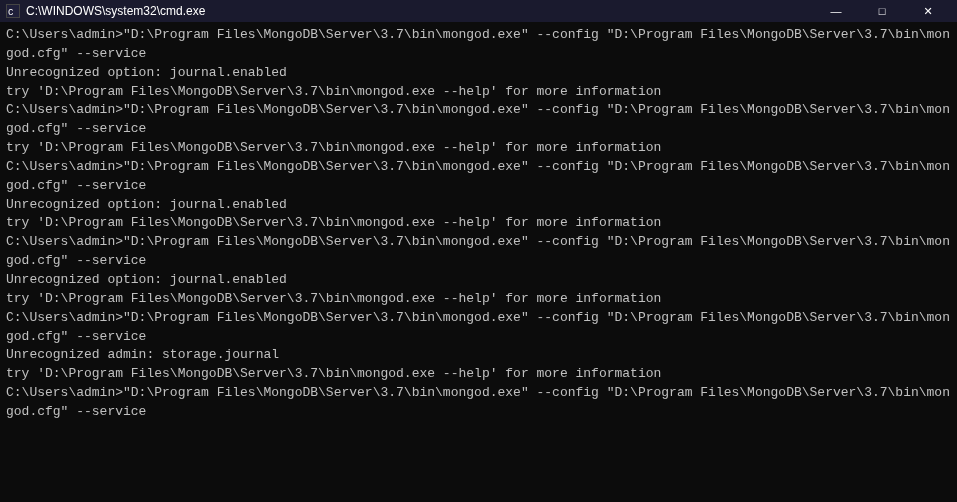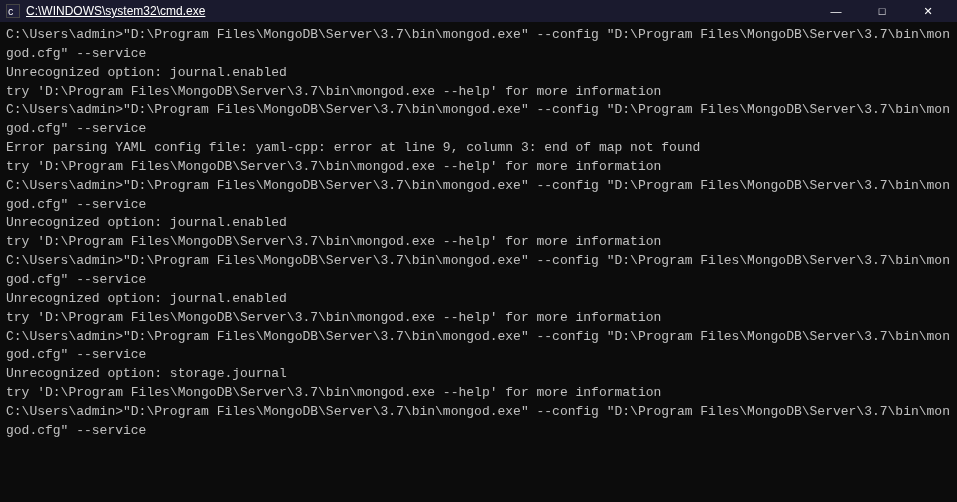--- a/index.html
+++ b/index.html
@@ -51,21 +51,20 @@
 
     .title-bar-icon svg {
       width: 12px;
       height: 12px;
     }
 
     .title-bar-title {
       color: #fff;
       font-size: 12px;
       font-family: 'Segoe UI', Arial, sans-serif;
-      text-decoration: underline;
     }
 
     .title-bar-controls {
       display: flex;
       gap: 0;
     }
 
     .title-bar-btn {
       width: 46px;
       height: 22px;
@@ -122,31 +121,30 @@
       <div class="title-bar-btn close">✕</div>
     </div>
   </div>
   <div class="console-body" id="console-body">
   <div class="console-line"></div>
       <div class="console-line">C:\Users\admin&gt;"D:\Program Files\MongoDB\Server\3.7\bin\mongod.exe" --config "D:\Program Files\MongoDB\Server\3.7\bin\mongod.cfg" --service</div>
       <div class="console-line">Unrecognized option: journal.enabled</div>
       <div class="console-line">try 'D:\Program Files\MongoDB\Server\3.7\bin\mongod.exe --help' for more information</div>
       <div class="console-line"></div>
       <div class="console-line">C:\Users\admin&gt;"D:\Program Files\MongoDB\Server\3.7\bin\mongod.exe" --config "D:\Program Files\MongoDB\Server\3.7\bin\mongod.cfg" --service</div>
-      <div class="console-line">Error parsing YAML config file: yaml-cpp: error at line 9, column 3: end of map not found</div>
       <div class="console-line">try 'D:\Program Files\MongoDB\Server\3.7\bin\mongod.exe --help' for more information</div>
       <div class="console-line"></div>
       <div class="console-line">C:\Users\admin&gt;"D:\Program Files\MongoDB\Server\3.7\bin\mongod.exe" --config "D:\Program Files\MongoDB\Server\3.7\bin\mongod.cfg" --service</div>
       <div class="console-line">Unrecognized option: journal.enabled</div>
       <div class="console-line">try 'D:\Program Files\MongoDB\Server\3.7\bin\mongod.exe --help' for more information</div>
       <div class="console-line"></div>
       <div class="console-line">C:\Users\admin&gt;"D:\Program Files\MongoDB\Server\3.7\bin\mongod.exe" --config "D:\Program Files\MongoDB\Server\3.7\bin\mongod.cfg" --service</div>
       <div class="console-line">Unrecognized option: journal.enabled</div>
       <div class="console-line">try 'D:\Program Files\MongoDB\Server\3.7\bin\mongod.exe --help' for more information</div>
       <div class="console-line"></div>
       <div class="console-line">C:\Users\admin&gt;"D:\Program Files\MongoDB\Server\3.7\bin\mongod.exe" --config "D:\Program Files\MongoDB\Server\3.7\bin\mongod.cfg" --service</div>
-      <div class="console-line">Unrecognized option: storage.journal</div>
+      <div class="console-line">Unrecognized admin: storage.journal</div>
       <div class="console-line">try 'D:\Program Files\MongoDB\Server\3.7\bin\mongod.exe --help' for more information</div>
       <div class="console-line"></div>
       <div class="console-line">C:\Users\admin&gt;"D:\Program Files\MongoDB\Server\3.7\bin\mongod.exe" --config "D:\Program Files\MongoDB\Server\3.7\bin\mongod.cfg" --service</div>
       <div class="console-line"></div>
     </div>
 </div>
 
 </body></html>

